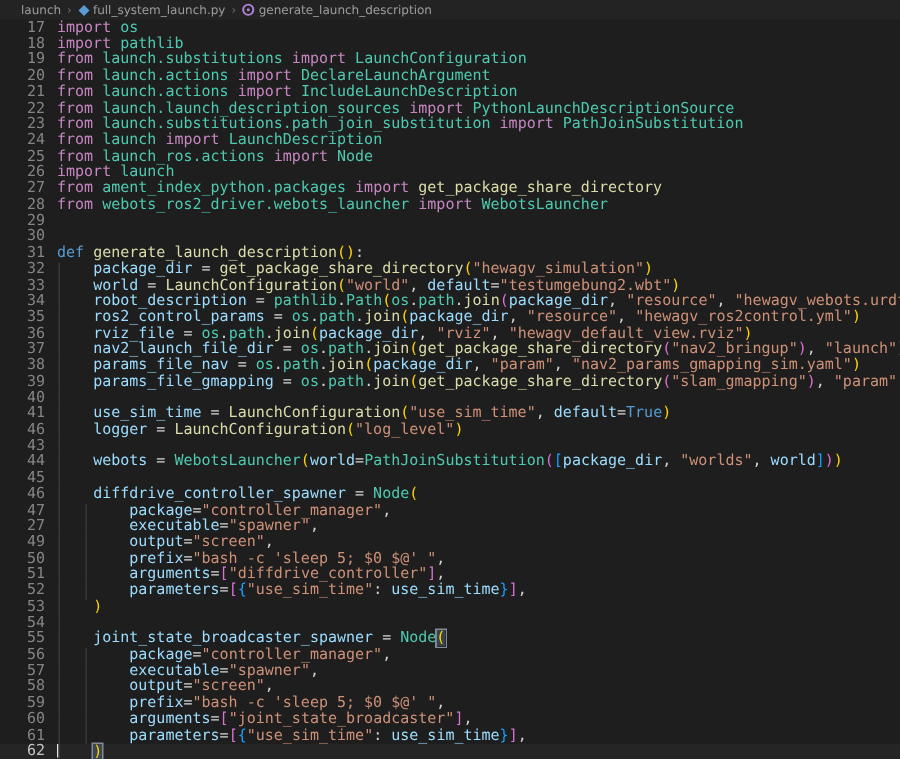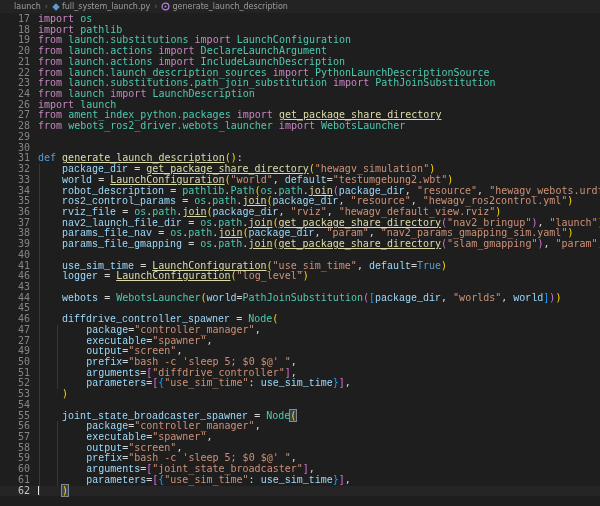--- a/index.html
+++ b/index.html
@@ -17,22 +17,22 @@
   .code{position:relative;flex:1;padding-left:8px;color:#d4d4d4;}
   .guide{position:absolute;top:0;bottom:0;width:1px;background:#373738;}
   .g0{left:8.5px;}
   .g1{left:27.3px;}
   .cur-line{background:rgba(255,255,255,0.035);}
   .cur-line .ln{color:#c6c6c6;}
   
   .tk-k{color:#C586C0;}   
   .tk-d{color:#569CD6;}   
   .tk-m{color:#4EC9B0;}   
-  .tk-f{color:#DCDCAA;text-decoration:underline;}   
-  .tk-v{color:#9CDCFE;font-family:Liberation Mono, monospace;}   
+  .tk-f{color:#DCDCAA;}   
+  .tk-v{color:#9CDCFE;}   
   .tk-s{color:#CE9178;}   
   .tk-o{color:#D4D4D4;}   
   .tk-b1{color:#FFD700;}  
   .tk-b2{color:#DA70D6;}  
   .tk-b3{color:#179FFF;}  
   .tk-b1m{color:#FFD700;background:rgba(90,110,130,.45);box-shadow:0 0 0 1px #808b96;}
   .tk-cur{display:inline-block;width:1px;margin-right:-1px;height:9px;background:#e6e6e6;vertical-align:-1px;}
 </style>
 </head>
 <body>
@@ -64,20 +64,21 @@
 
 <div class="editor" id="editor">
     <div class="line"><div class="ln">17</div><div class="code"><span class="tk-k">import</span><span class="tk-o"> </span><span class="tk-m">os</span></div></div>
     <div class="line"><div class="ln">18</div><div class="code"><span class="tk-k">import</span><span class="tk-o"> </span><span class="tk-m">pathlib</span></div></div>
     <div class="line"><div class="ln">19</div><div class="code"><span class="tk-k">from</span><span class="tk-o"> </span><span class="tk-m">launch.substitutions</span><span class="tk-o"> </span><span class="tk-k">import</span><span class="tk-o"> </span><span class="tk-m">LaunchConfiguration</span></div></div>
     <div class="line"><div class="ln">20</div><div class="code"><span class="tk-k">from</span><span class="tk-o"> </span><span class="tk-m">launch.actions</span><span class="tk-o"> </span><span class="tk-k">import</span><span class="tk-o"> </span><span class="tk-m">DeclareLaunchArgument</span></div></div>
     <div class="line"><div class="ln">21</div><div class="code"><span class="tk-k">from</span><span class="tk-o"> </span><span class="tk-m">launch.actions</span><span class="tk-o"> </span><span class="tk-k">import</span><span class="tk-o"> </span><span class="tk-m">IncludeLaunchDescription</span></div></div>
     <div class="line"><div class="ln">22</div><div class="code"><span class="tk-k">from</span><span class="tk-o"> </span><span class="tk-m">launch.launch_description_sources</span><span class="tk-o"> </span><span class="tk-k">import</span><span class="tk-o"> </span><span class="tk-m">PythonLaunchDescriptionSource</span></div></div>
     <div class="line"><div class="ln">23</div><div class="code"><span class="tk-k">from</span><span class="tk-o"> </span><span class="tk-m">launch.substitutions.path_join_substitution</span><span class="tk-o"> </span><span class="tk-k">import</span><span class="tk-o"> </span><span class="tk-m">PathJoinSubstitution</span></div></div>
     <div class="line"><div class="ln">24</div><div class="code"><span class="tk-k">from</span><span class="tk-o"> </span><span class="tk-m">launch</span><span class="tk-o"> </span><span class="tk-k">import</span><span class="tk-o"> </span><span class="tk-m">LaunchDescription</span></div></div>
+    <div class="line"><div class="ln">25</div><div class="code"><span class="tk-k">from</span><span class="tk-o"> </span><span class="tk-m">launch_ros.actions</span><span class="tk-o"> </span><span class="tk-k">import</span><span class="tk-o"> </span><span class="tk-m">Node</span></div></div>
     <div class="line"><div class="ln">26</div><div class="code"><span class="tk-k">import</span><span class="tk-o"> </span><span class="tk-m">launch</span></div></div>
     <div class="line"><div class="ln">27</div><div class="code"><span class="tk-k">from</span><span class="tk-o"> </span><span class="tk-m">ament_index_python.packages</span><span class="tk-o"> </span><span class="tk-k">import</span><span class="tk-o"> </span><span class="tk-f">get_package_share_directory</span></div></div>
     <div class="line"><div class="ln">28</div><div class="code"><span class="tk-k">from</span><span class="tk-o"> </span><span class="tk-m">webots_ros2_driver.webots_launcher</span><span class="tk-o"> </span><span class="tk-k">import</span><span class="tk-o"> </span><span class="tk-m">WebotsLauncher</span></div></div>
     <div class="line"><div class="ln">29</div><div class="code"></div></div>
     <div class="line"><div class="ln">30</div><div class="code"></div></div>
     <div class="line"><div class="ln">31</div><div class="code"><span class="tk-d">def</span><span class="tk-o"> </span><span class="tk-f">generate_launch_description</span><span class="tk-b1">()</span><span class="tk-o">:</span></div></div>
     <div class="line"><div class="ln">32</div><div class="code"><span class="guide g0"></span><span class="tk-o">    </span><span class="tk-v">package_dir</span><span class="tk-o"> = </span><span class="tk-f">get_package_share_directory</span><span class="tk-b1">(</span><span class="tk-s">"hewagv_simulation"</span><span class="tk-b1">)</span></div></div>
     <div class="line"><div class="ln">33</div><div class="code"><span class="guide g0"></span><span class="tk-o">    </span><span class="tk-v">world</span><span class="tk-o"> = </span><span class="tk-f">LaunchConfiguration</span><span class="tk-b1">(</span><span class="tk-s">"world"</span><span class="tk-o">, </span><span class="tk-v">default</span><span class="tk-o">=</span><span class="tk-s">"testumgebung2.wbt"</span><span class="tk-b1">)</span></div></div>
     <div class="line"><div class="ln">34</div><div class="code"><span class="guide g0"></span><span class="tk-o">    </span><span class="tk-v">robot_description</span><span class="tk-o"> = </span><span class="tk-m">pathlib</span><span class="tk-o">.</span><span class="tk-m">Path</span><span class="tk-b1">(</span><span class="tk-m">os</span><span class="tk-o">.</span><span class="tk-m">path</span><span class="tk-o">.</span><span class="tk-f">join</span><span class="tk-b2">(</span><span class="tk-v">package_dir</span><span class="tk-o">, </span><span class="tk-s">"resource"</span><span class="tk-o">, </span><span class="tk-s">"hewagv_webots.urdf"</span><span class="tk-b2">)</span><span class="tk-b1">)</span><span class="tk-o">.</span><span class="tk-f">read_text</span><span class="tk-b1">()</span></div></div>
     <div class="line"><div class="ln">35</div><div class="code"><span class="guide g0"></span><span class="tk-o">    </span><span class="tk-v">ros2_control_params</span><span class="tk-o"> = </span><span class="tk-m">os</span><span class="tk-o">.</span><span class="tk-m">path</span><span class="tk-o">.</span><span class="tk-f">join</span><span class="tk-b1">(</span><span class="tk-v">package_dir</span><span class="tk-o">, </span><span class="tk-s">"resource"</span><span class="tk-o">, </span><span class="tk-s">"hewagv_ros2control.yml"</span><span class="tk-b1">)</span></div></div>

